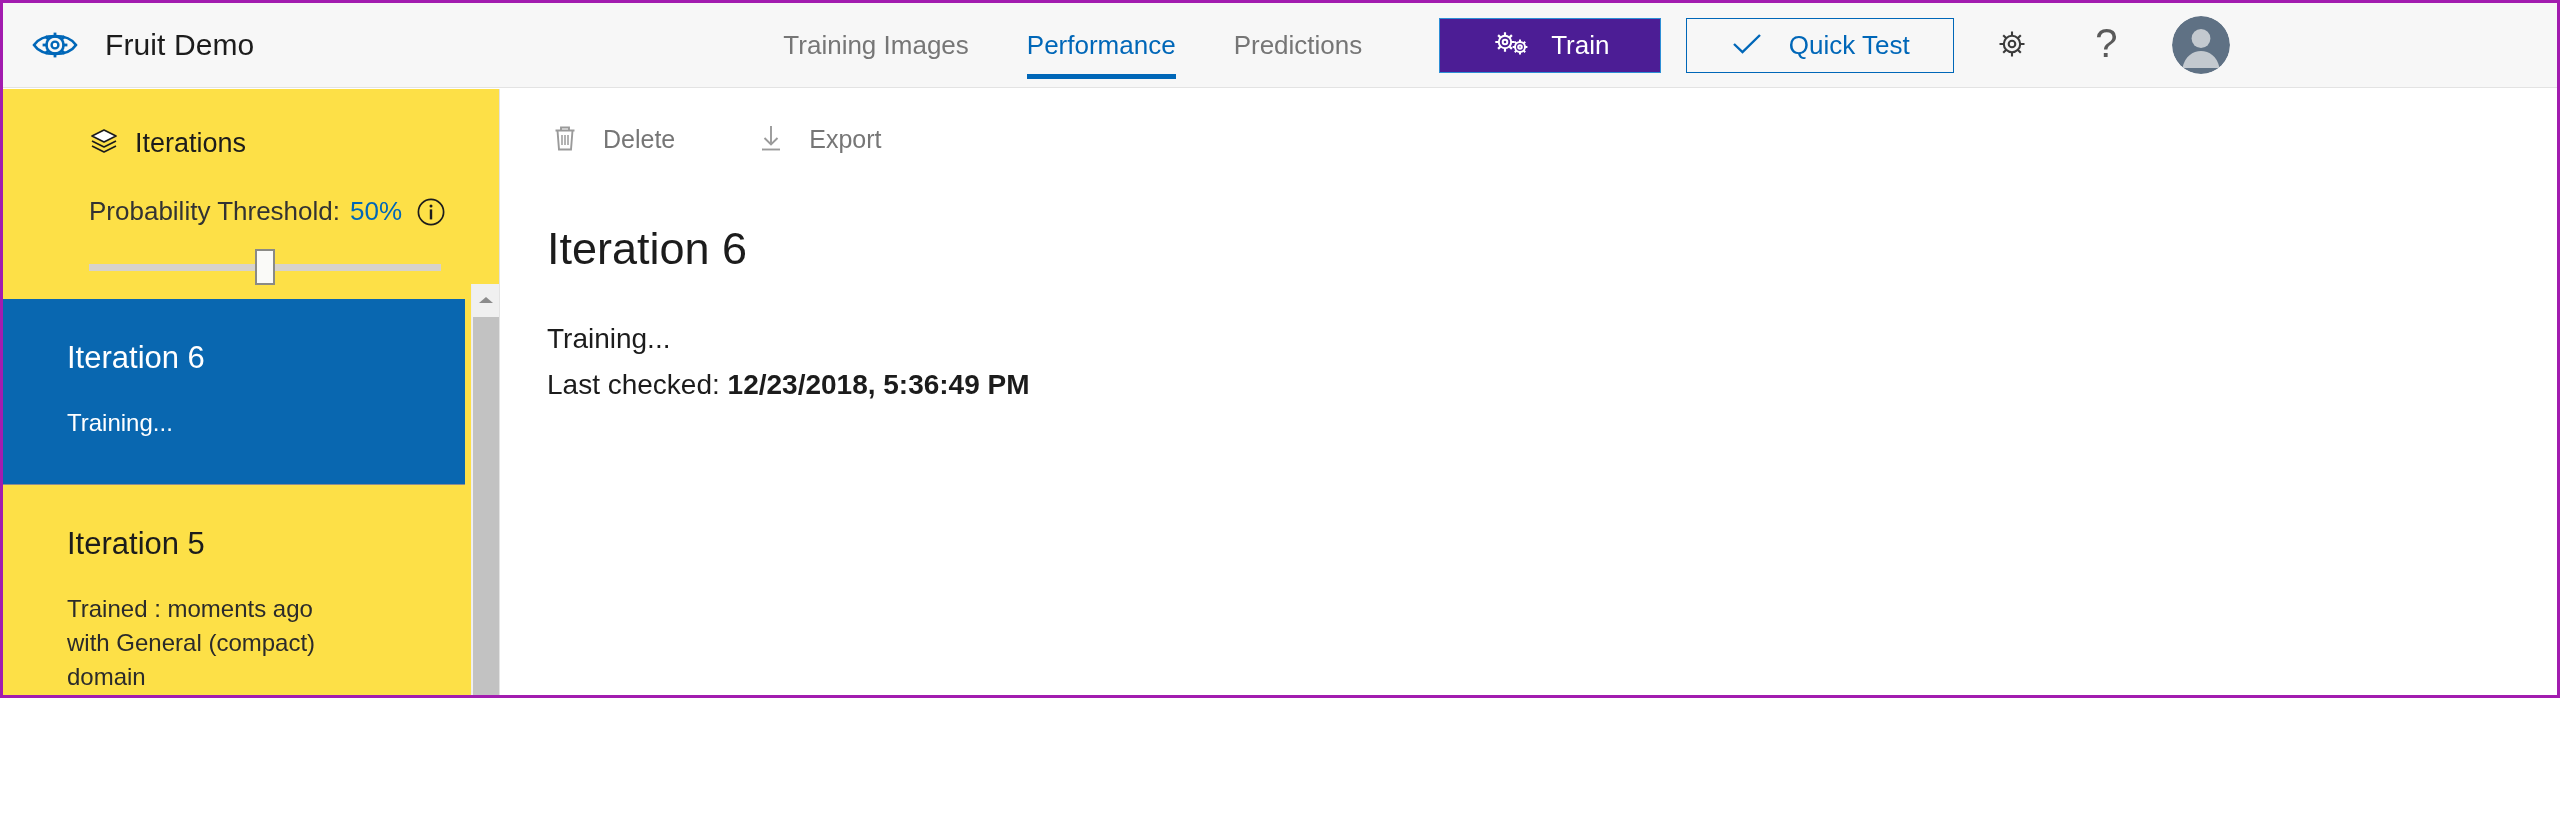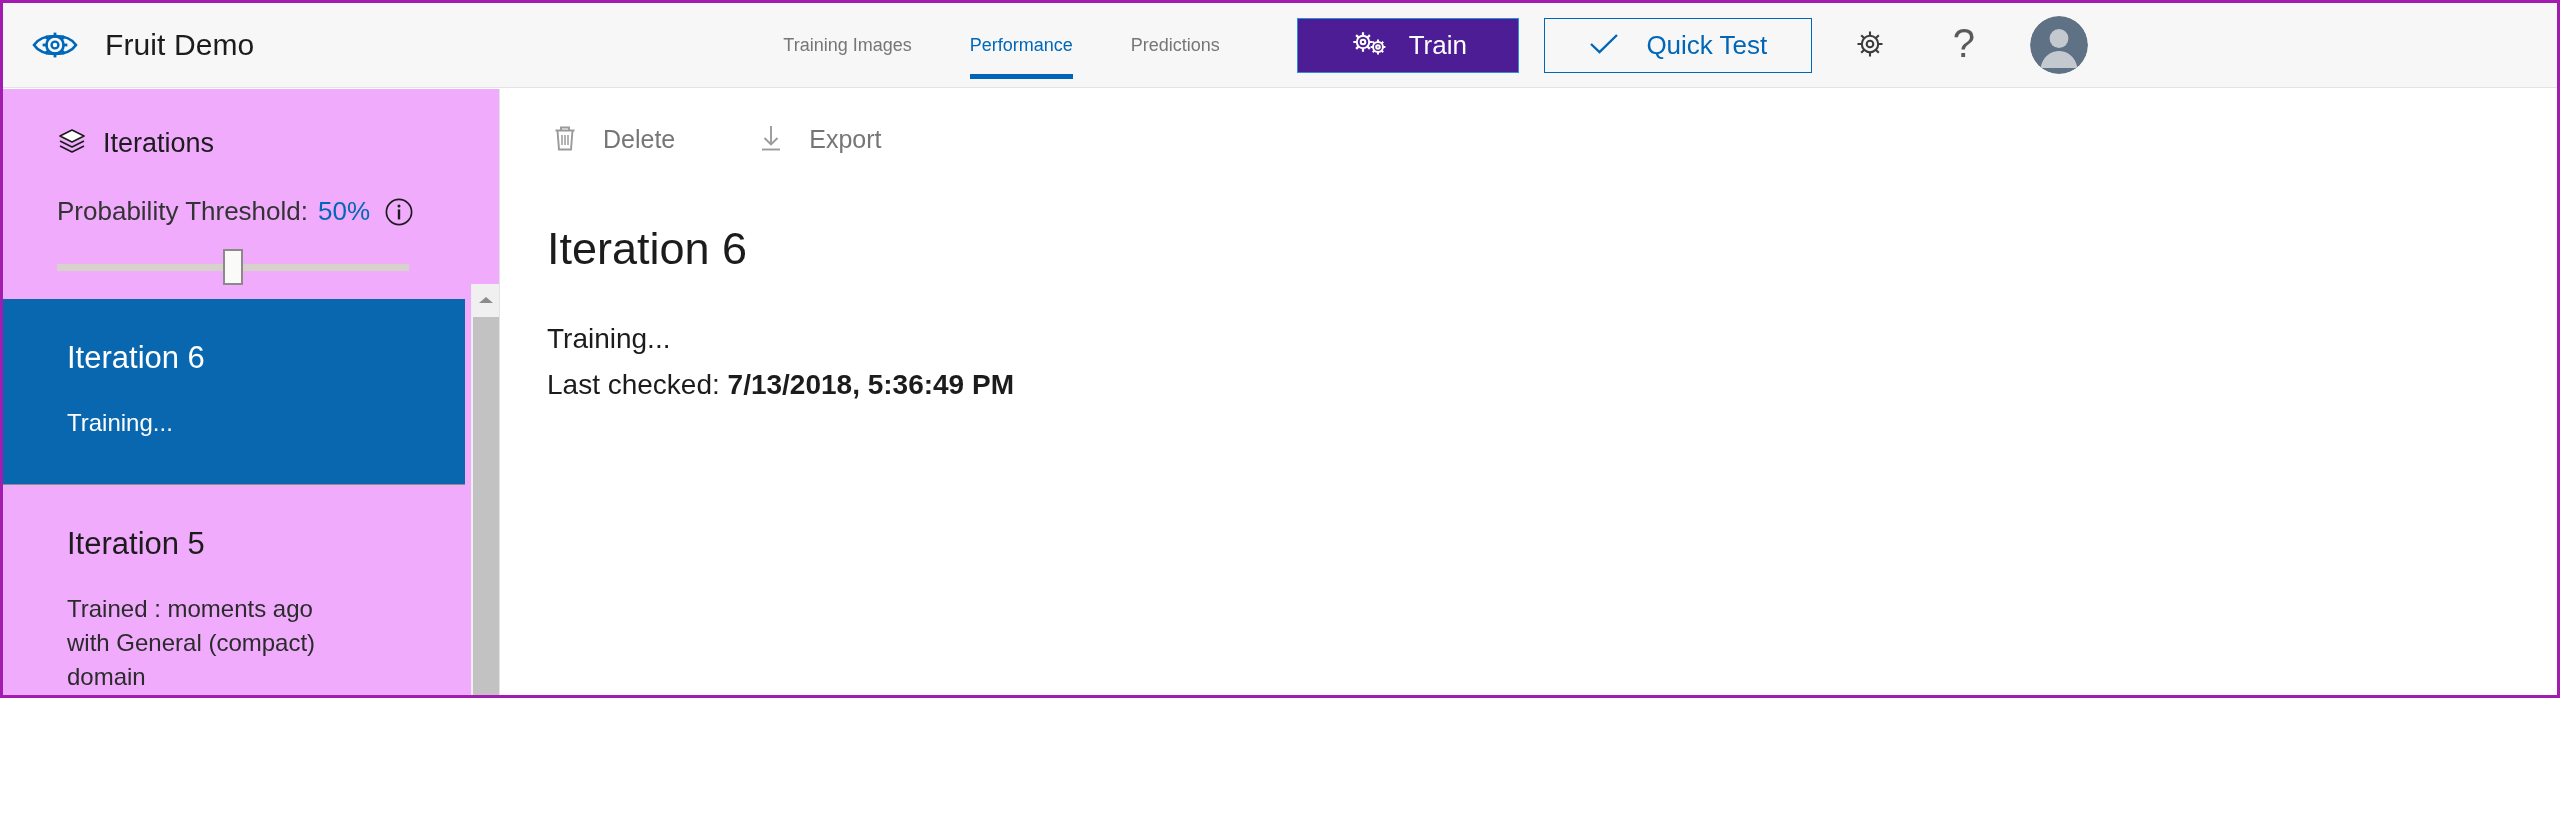--- a/index.html
+++ b/index.html
@@ -60,21 +60,21 @@
     align-items: stretch;
     height: 85px;
     margin-left: 500px;
     flex: 0 0 auto;
   }
   .nav-tab {
     position: relative;
     display: flex;
     align-items: center;
     padding: 0 29px;
-    font-size: 18px;
+    font-size: 26px;
     color: #767676;
     cursor: pointer;
     white-space: nowrap;
     background: transparent;
     border: none;
     font-family: inherit;
   }
   .nav-tab.active {
     color: #0067b8;
   }
@@ -170,22 +170,23 @@
 
   
   .sidebar {
     position: absolute;
     top: 86px;
     left: 0;
     width: 497px;
     bottom: 0;
     border-right: 1px solid #e3e3e3;
     box-sizing: border-box;
-    background: #f0abfc;
+    background: #fde047;
     overflow: hidden;
+    padding-left: 32px;
   }
 
   .sidebar-head {
     display: flex;
     align-items: center;
     padding: 37px 0 0 54px;
   }
   .sidebar-head .label {
     font-size: 27px;
     color: #1c1c1c;
@@ -538,19 +539,19 @@
         </span>
         <span class="label">Export</span>
       </button>
     </div>
 
     <div class="content">
       <h1 class="content-title">Iteration 6</h1>
       <div class="status-line">Training...</div>
       <div class="status-line second">
         <span>Last checked:</span>
-        <span class="status-strong">7/13/2018, 5:36:49 PM</span>
+        <span class="status-strong">12/23/2018, 5:36:49 PM</span>
       </div>
     </div>
 
   </div>
 
 </div>
 
 </body></html>

